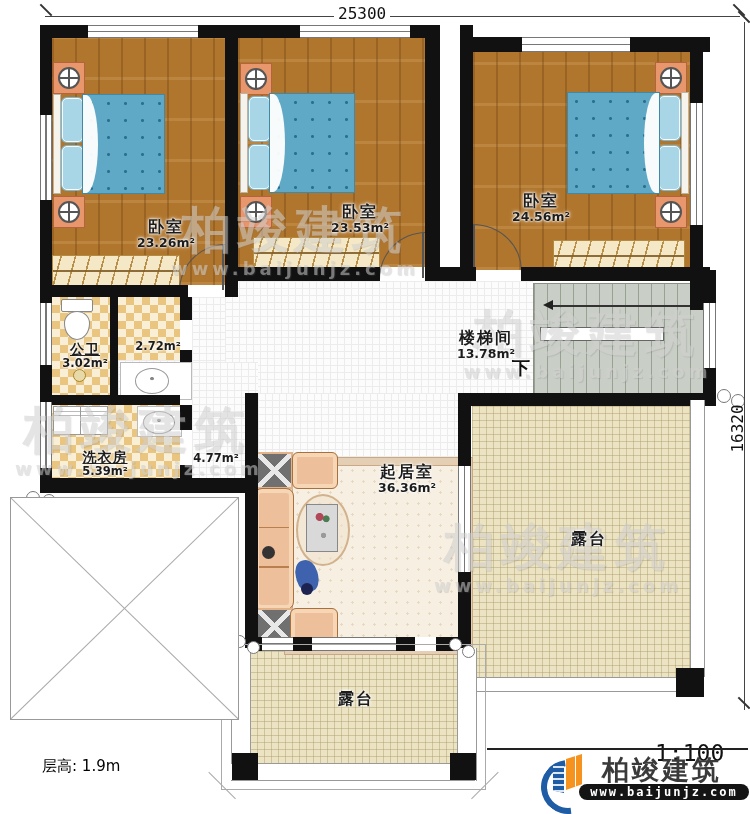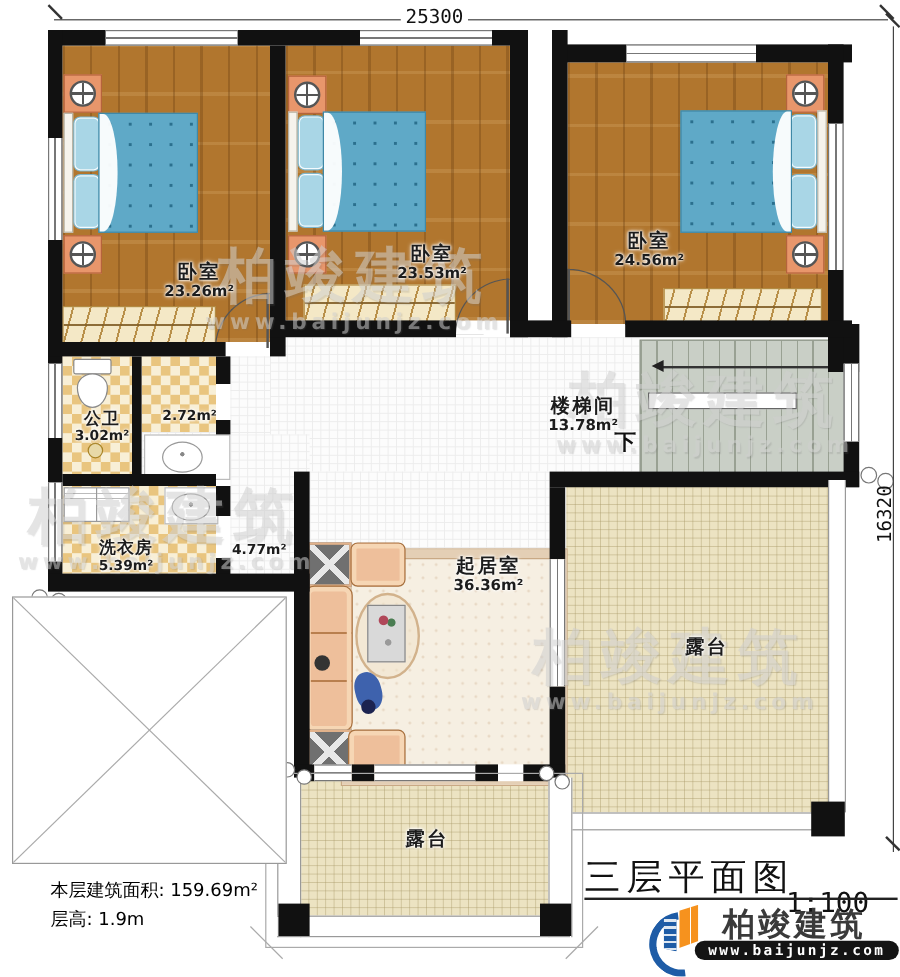--- a/index.html
+++ b/index.html
@@ -89,21 +89,21 @@
   .diag{position:absolute;height:1.3px;background:#aaa;transform-origin:center;}
   
   .dimline-h{position:absolute;height:1.2px;background:#444;}
   .dimline-v{position:absolute;width:1.2px;background:#444;}
   .tick{position:absolute;width:16px;height:2px;background:#333;transform:rotate(45deg);}
   .dimtext{position:absolute;font-family:"DejaVu Sans Mono","Liberation Mono",monospace;font-size:16px;color:#111;background:#fff;padding:0 4px;}
   .room-label{position:absolute;transform:translateX(-50%);text-align:center;color:#1c1c1c;font-weight:bold;line-height:1.15;
     text-shadow:0 0 2px #fff,0 0 2px #fff,0 0 4px #fff;white-space:nowrap;}
   .rname{font-size:16px;letter-spacing:2px;}
   .rarea{font-size:12.5px;}
-  .small .rname{font-size:14px;letter-spacing:1px;}
+  .small .rname{font-size:14px;letter-spacing:1px;text-decoration:underline;}
   .small .rarea{font-size:11.5px;}
   .downlbl{position:absolute;font-size:18px;font-weight:bold;color:#111;text-shadow:0 0 2px #fff,0 0 2px #fff;}
   .wm{position:absolute;color:#cfcfcf;opacity:.55;text-align:center;pointer-events:none;
       text-shadow:1px 1px 1px rgba(110,110,110,.35);}
   .wm-a{font-size:50px;font-weight:bold;letter-spacing:7px;line-height:1;}
   .wm-b{font-size:18px;font-weight:bold;letter-spacing:4px;margin-top:3px;}
   
   .foot{position:absolute;font-size:15px;color:#000;}
   .plan-title{position:absolute;font-size:30px;color:#111;letter-spacing:5px;}
   .plan-scale{position:absolute;font-size:23px;color:#111;font-family:"DejaVu Sans Mono","Liberation Mono",monospace;}
@@ -348,30 +348,25 @@
     <div class="rname">起居室</div>
     <div class="rarea">36.36m²</div>
   </div>
   <div class="room-label" style="left:589px;top:530px">
     <div class="rname">露台</div>
   </div>
   <div class="room-label" style="left:356px;top:690px">
     <div class="rname">露台</div>
   </div>
 
-  <div class="foot" style="left:42px;top:733px">
-    <span>本层建筑面积:</span>
-    <span>159.69m²</span>
-  </div>
   <div class="foot" style="left:42px;top:757px">
     <span>层高:</span>
     <span>1.9m</span>
   </div>
 
-  <div class="plan-title" style="left:487px;top:711px">三层平面图</div>
   <div class="plan-scale" style="left:655px;top:740px">1:100</div>
   <div class="titleline" style="left:487px;top:748px;width:261px;height:2px"></div>
   <div class="swoosh" style="left:541px;top:760px"></div>
   <div class="tower-b" style="left:553px;top:762px;width:11px;height:31px"></div>
   <div class="tower-o" style="left:566px;top:754px;width:16px;height:36px"></div>
   <div class="brand-name" style="left:602px;top:752px">柏竣建筑</div>
   <div class="urlbar" style="left:579px;top:784px;width:170px;height:16px">www.baijunjz.com</div>
 
 </div>
 

